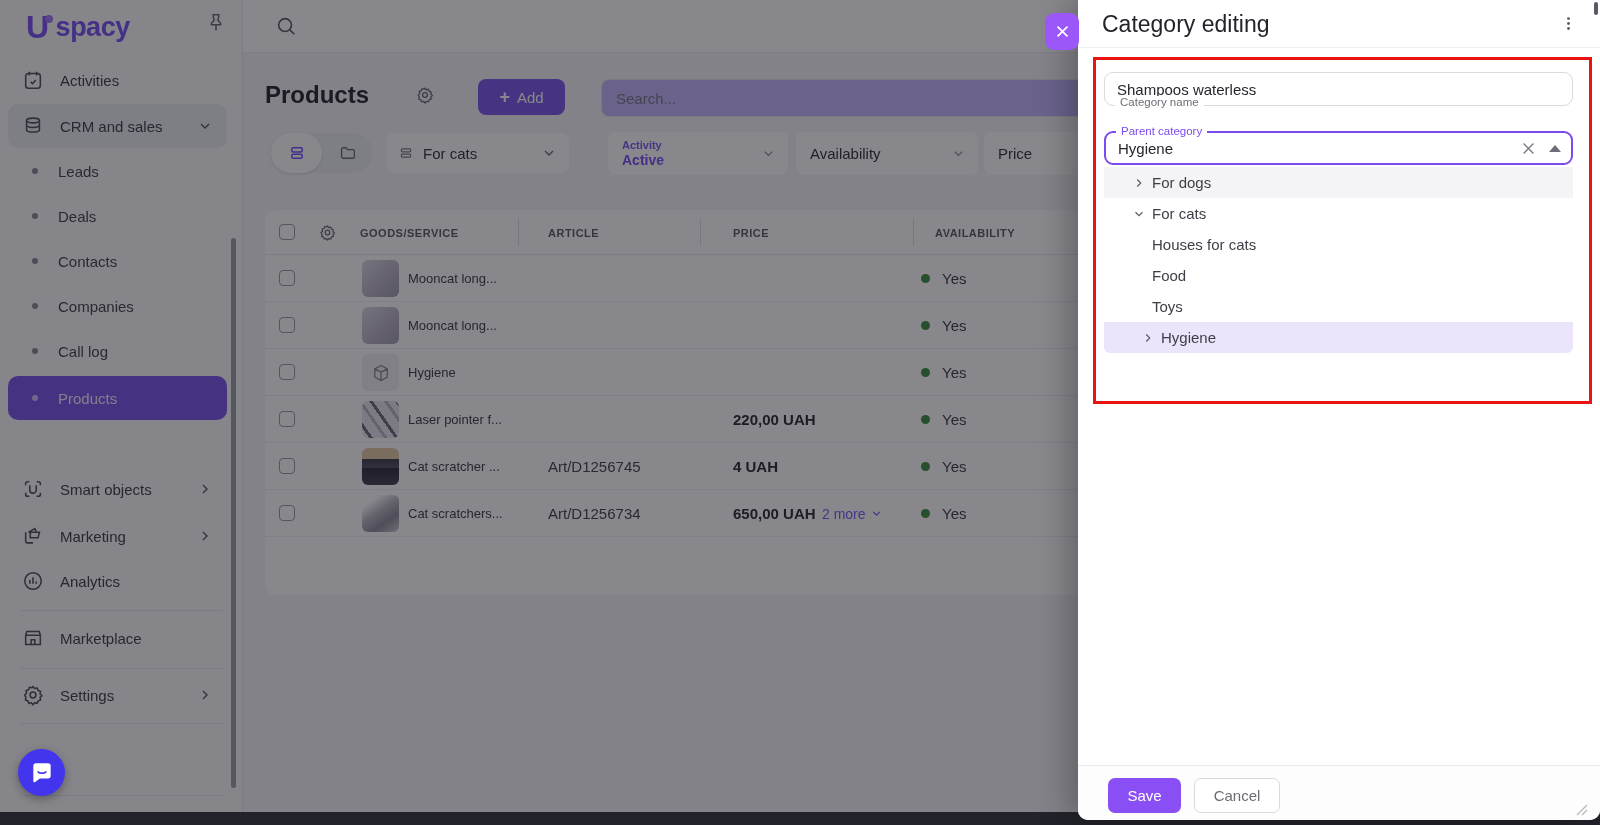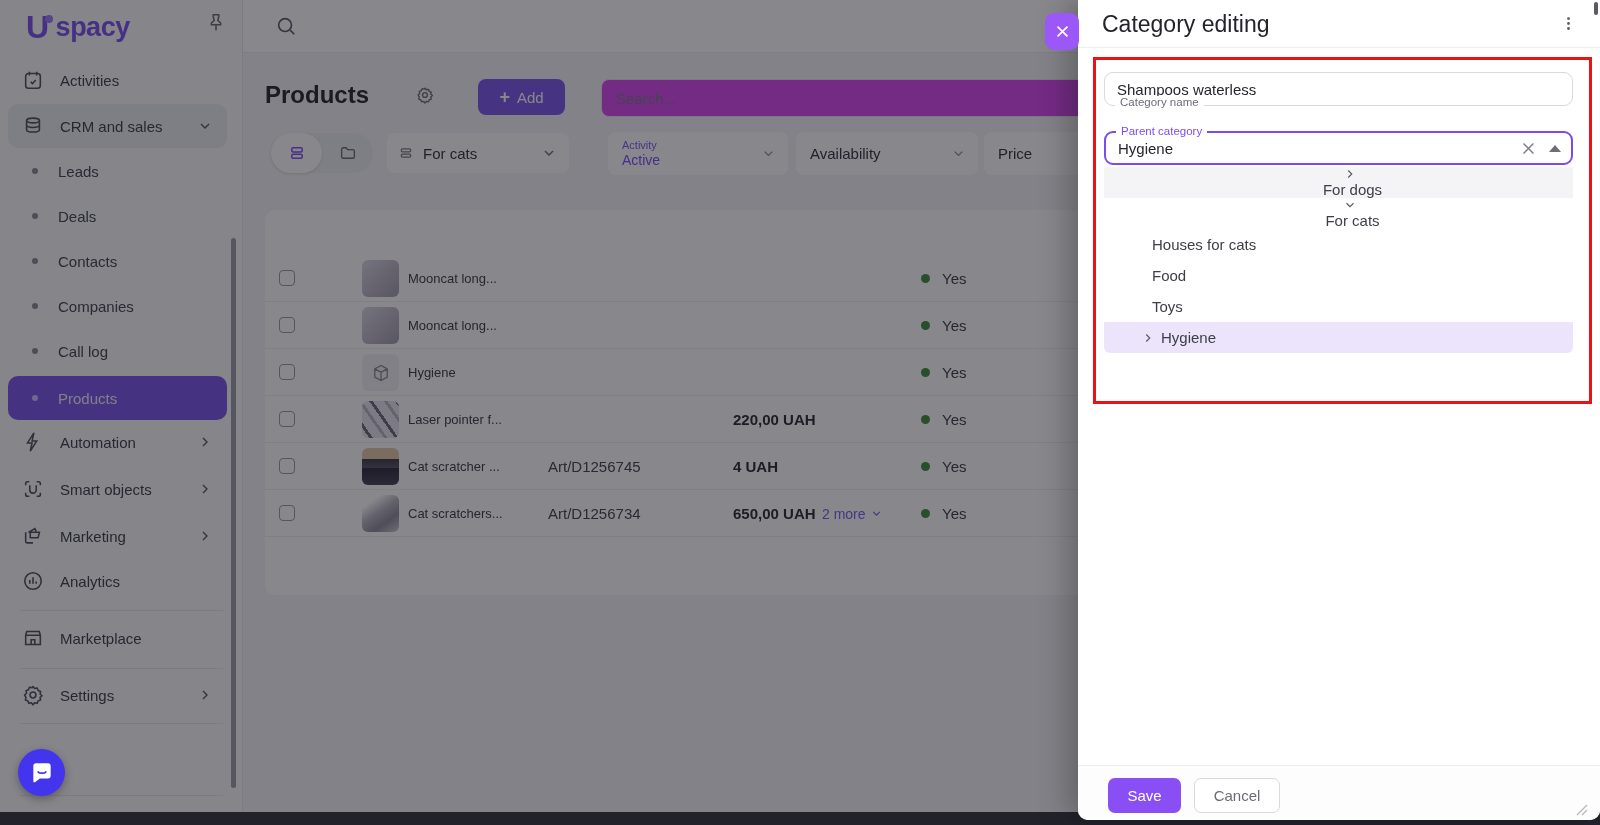--- a/index.html
+++ b/index.html
@@ -29,32 +29,32 @@
 
   
   .topbar { position:absolute; left:243px; top:0; width:1357px; height:53px; background:#ffffff; border-bottom:1px solid #ebebf0; }
   .search-ic { position:absolute; left:32px; top:15px; width:22px; height:22px; color:#5c5c66; }
 
   
   .page-title { position:absolute; left:265px; top:81px; font-size:24px; font-weight:bold; color:#26262e; }
   .title-gear { position:absolute; left:416px; top:86px; width:18px; height:18px; color:#6c6c76; }
   .add-btn { position:absolute; left:478px; top:79px; width:87px; height:36px; background:#7d57ea; color:#fff; border:none; border-radius:8px; font-size:15px; display:flex; align-items:center; justify-content:center; gap:7px; cursor:pointer; }
   .add-btn .plus { font-size:18px; line-height:1; font-weight:bold; }
-  .prod-search { position:absolute; left:601px; top:79px; width:620px; height:38px; background:#d946ef; border:1px solid #e3e3e8; border-radius:8px; padding:0 14px; font-size:15px; color:#26262e; }
+  .prod-search { position:absolute; left:601px; top:79px; width:620px; height:38px; background:#c4b5fd; border:1px solid #e3e3e8; border-radius:8px; padding:0 14px; font-size:15px; color:#26262e; }
   .prod-search::placeholder { color:#7a7a84; }
 
   
   .seg { position:absolute; left:271px; top:133px; width:102px; height:40px; background:#ededf0; border-radius:20px; display:flex; align-items:center; }
   .seg .opt { width:52px; height:40px; display:flex; align-items:center; justify-content:center; border-radius:20px; color:#6a6a74; cursor:pointer; }
   .seg .opt.active { background:#ffffff; box-shadow:0 1px 3px rgba(0,0,0,.12); color:#7a4ff2; }
   .cat-select { position:absolute; left:387px; top:133px; width:182px; height:40px; background:#fff; border-radius:8px; display:flex; align-items:center; padding:0 12px; font-size:15px; color:#32323c; cursor:pointer; }
   .cat-select .ic { width:14px; height:14px; color:#7a7a84; margin-right:10px; }
   .cat-select .chev { margin-left:auto; width:16px; height:16px; color:#6a6a74; }
   .chip { position:absolute; top:132px; height:43px; background:#fff; border-radius:8px; display:flex; align-items:center; padding:0 14px; font-size:15px; color:#32323c; cursor:pointer; }
-  .chip.active-filter { flex-direction:column; align-items:flex-start; justify-content:center; }
+  .chip.active-filter { flex-direction:column; align-items:flex-start; justify-content:center;font-weight:bold; }
   .chip .lab { font-size:11px; color:#8059ef; line-height:13px; }
   .chip .val { font-size:14px; color:#7a4ff2; line-height:16px; }
   .chip .chev { width:15px; height:15px; color:#8a8a94; }
 
   
   .card { position:absolute; left:265px; top:210px; width:1315px; height:385px; background:#ffffff; border-radius:10px; }
   .thead { position:absolute; left:0; top:0; width:100%; height:45px; border-bottom:1px solid #e9e9ee; }
   .th { position:absolute; top:0; height:45px; display:flex; align-items:center; font-size:11px; font-weight:bold; letter-spacing:.5px; color:#5a5a64; }
   .col-div { position:absolute; top:9px; width:1px; height:27px; background:#e1e1e6; }
   .trow { position:absolute; left:0; width:100%; height:47px; border-bottom:1px solid #efeff3; }
@@ -84,21 +84,21 @@
   .fld.plain .flabel { color:#6e6e78;margin-top:31px; }
   .fld.focus { border:2px solid #7c4bf0; }
   .fld.focus .flabel { color:#7c4bf0; }
   .fld .endicons { position:absolute; right:10px; top:0; height:100%; display:flex; align-items:center; gap:12px; }
   .fld .clear-x { width:17px; height:17px; color:#7a7a84; cursor:pointer; }
   .caret-up { width:0; height:0; border-left:6px solid transparent; border-right:6px solid transparent; border-bottom:7px solid #6e6e78; cursor:pointer; }
 
   .tree { position:absolute; left:26px; top:167px; width:469px; }
   .tree-row { position:relative; height:31px; display:flex; align-items:center; font-size:15px; color:#3e3e48; cursor:pointer; }
   .tree-row .tchev { width:14px; height:14px; color:#5a5a64; flex:0 0 auto; }
-  .tree-row.l1 { padding-left:28px;flex-direction:column; } .tree-row.l1 .tchev { margin-right:6px; }
+  .tree-row.l1 { padding-left:28px; } .tree-row.l1 .tchev { margin-right:6px; }
   .tree-row.l2 { padding-left:48px; }
   .tree-row.l2.haschev { padding-left:37px; } .tree-row.l2.haschev .tchev { margin-right:6px; }
   .tree-row.shaded { background:#f4f4f6; }
   .tree-row.selected { background:#ebe4fa; border-radius:0 0 6px 6px; }
 
   .panel-footer { position:absolute; left:0; top:765px; width:522px; height:55px; background:#fdfdfe; border-top:1px solid #ececf0; border-radius:0 0 10px 10px; }
   .save-btn { position:absolute; left:30px; top:12px; width:73px; height:35px; background:#8a4ef5; border:none; border-radius:7px; color:#fff; font-size:15px; cursor:pointer; font-family:"Liberation Sans",sans-serif; }
   .cancel-btn { position:absolute; left:116px; top:12px; width:86px; height:35px; background:#fff; border:1px solid #d8d8dd; border-radius:7px; color:#6b6b75; font-size:15px; cursor:pointer; font-family:"Liberation Sans",sans-serif; }
   .resize-corner { position:absolute; right:12px; bottom:4px; width:12px; height:12px; color:#b9b9c0; }
   .panel-scroll { position:absolute; left:516px; top:2px; width:4px; height:13px; background:#5a5a64; border-radius:2px; z-index:21; }
@@ -168,33 +168,20 @@
       </div>
     <div class="sub-item" style="top:329px">
         <span class="dot"></span>
         <span>Call log</span>
       </div>
     <div class="sub-item sel" style="top:376px">
         <span class="dot"></span>
         <span>Products</span>
       </div>
 
-    <div class="side-item" style="top:420px">
-      <span class="ic">
-          <svg viewBox="0 0 24 24" fill="none" stroke="currentColor" stroke-width="1.7">
-            <path d="M13 2 6 13h5l-2 9 7-11h-5l2-9z"></path>
-          </svg>
-        </span>
-      <span>Automation</span>
-      <span class="chev">
-          <svg viewBox="0 0 24 24" fill="none" stroke="currentColor" stroke-width="2">
-            <polyline points="9 6 15 12 9 18"></polyline>
-          </svg>
-        </span>
-    </div>
     <div class="side-item" style="top:467px">
       <span class="ic">
           <svg viewBox="0 0 24 24" fill="none" stroke="currentColor" stroke-width="1.7">
             <path d="M4 8V6a2 2 0 0 1 2-2h2M16 4h2a2 2 0 0 1 2 2v2M20 16v2a2 2 0 0 1-2 2h-2M8 20H6a2 2 0 0 1-2-2v-2M8.5 8v5a3.5 3.5 0 0 0 7 0V8"></path>
           </svg>
         </span>
       <span>Smart objects</span>
       <span class="chev">
           <svg viewBox="0 0 24 24" fill="none" stroke="currentColor" stroke-width="2">
             <polyline points="9 6 15 12 9 18"></polyline>
@@ -319,20 +306,36 @@
         <svg viewBox="0 0 24 24" fill="none" stroke="currentColor" stroke-width="2">
           <polyline points="6 9 12 15 18 9"></polyline>
         </svg>
       </span>
   </div>
   <div class="chip" style="left:984px; width:150px;">
     <span>Price</span>
   </div>
 
   <div class="card">
+    <div class="thead">
+      <span class="cb" style="left:14px;"></span>
+      <span style="position:absolute; left:54px; top:14px; width:17px; height:17px; color:#6c6c76;">
+          <svg viewBox="0 0 24 24" fill="none" stroke="currentColor" stroke-width="1.8">
+            <circle cx="12" cy="12" r="3.2"></circle>
+            <path d="M12 2.8l1.8 2.2 2.8-.6 1 2.7 2.7 1-.6 2.8 2.2 1.9-2.2 1.8.6 2.8-2.7 1-1 2.7-2.8-.6-1.8 2.2-1.8-2.2-2.8.6-1-2.7-2.7-1 .6-2.8L2.8 12 5 10.1l-.6-2.8 2.7-1 1-2.7 2.8.6z" stroke-linejoin="round"></path>
+          </svg>
+        </span>
+      <span class="th" style="left:95px;">GOODS/SERVICE</span>
+      <div class="col-div" style="left:253px;"></div>
+      <span class="th" style="left:283px;">ARTICLE</span>
+      <div class="col-div" style="left:435px;"></div>
+      <span class="th" style="left:468px;">PRICE</span>
+      <div class="col-div" style="left:648px;"></div>
+      <span class="th" style="left:670px;">AVAILABILITY</span>
+    </div>
 
     <div class="trow" style="top:45px;">
       <span class="cb"></span>
       <span class="pimg" style="background:linear-gradient(135deg,#dcd8e0,#b9b3c1 60%,#a39cad);"></span>
       <span class="pname">Mooncat long...</span>
       <span class="pavail">
           <span class="dot"></span>
           <span>Yes</span>
         </span>
     </div>

